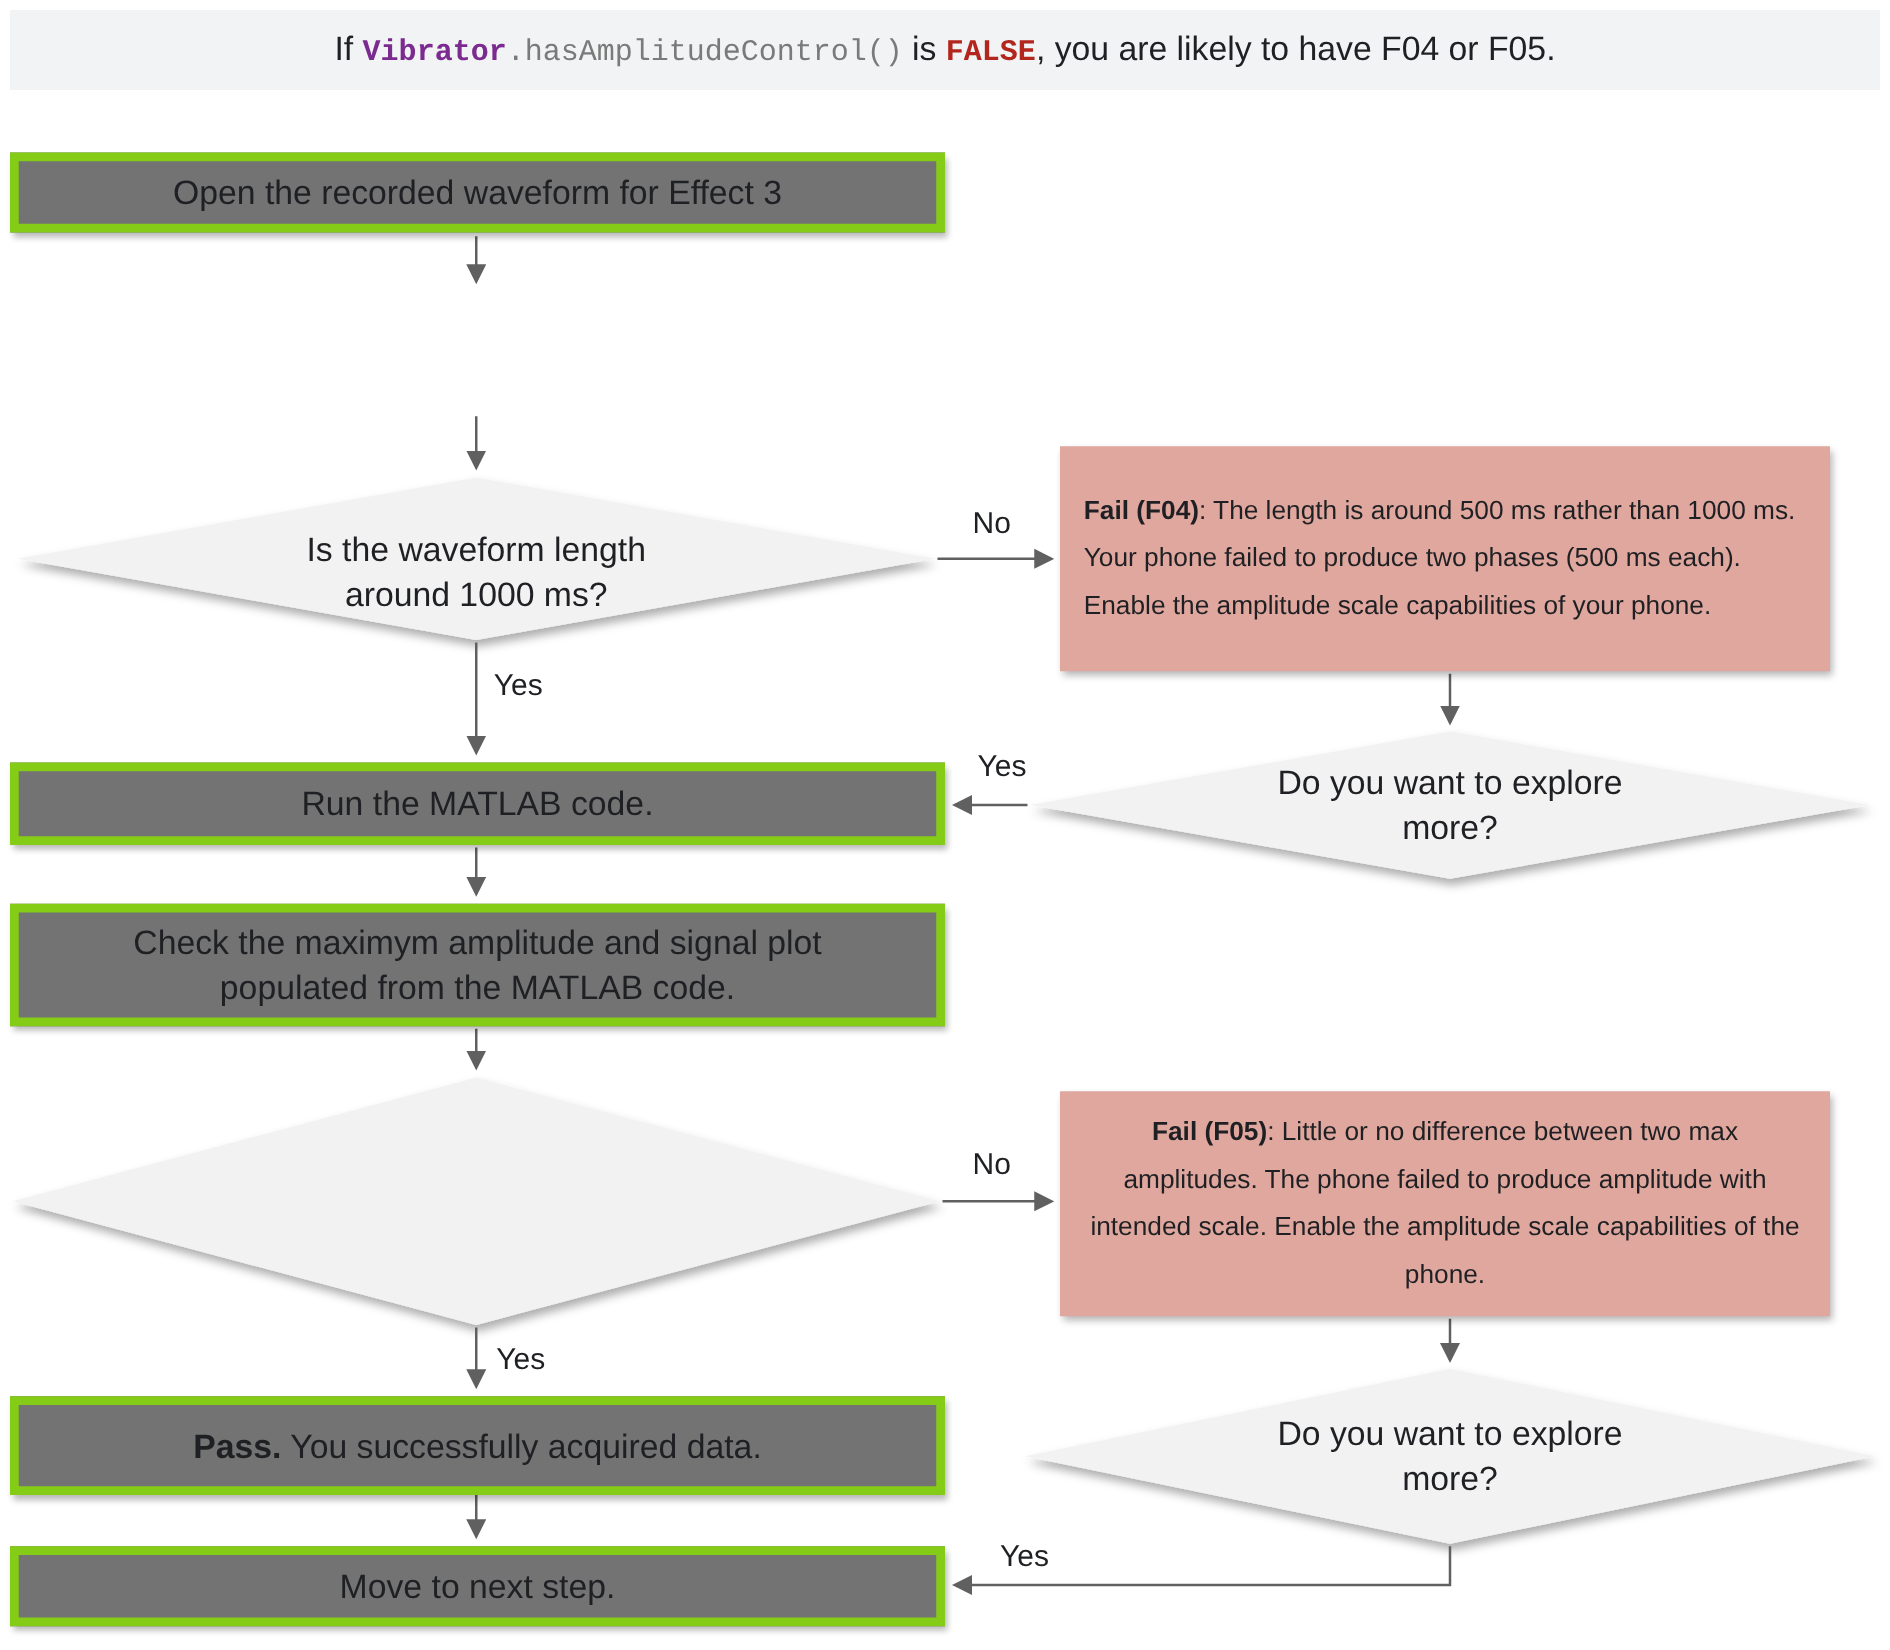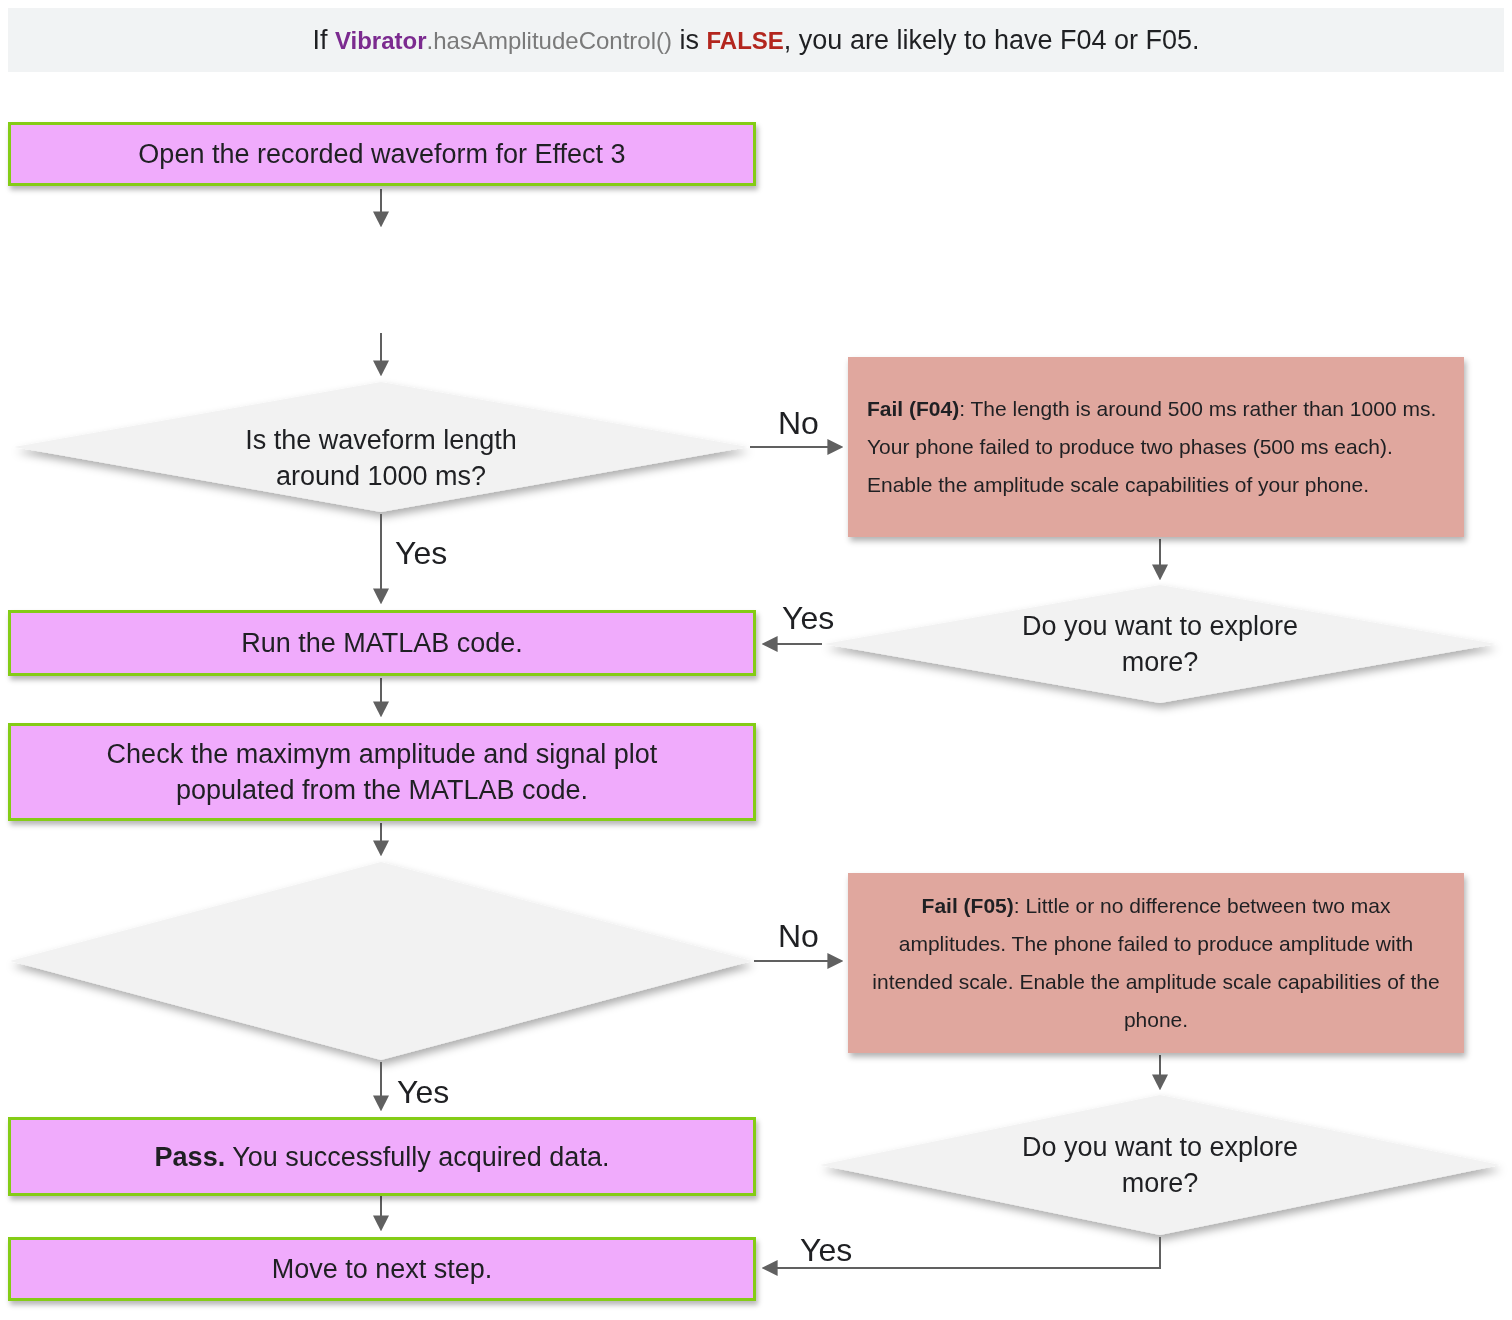--- a/index.html
+++ b/index.html
@@ -11,50 +11,50 @@
   html,body{margin:0;padding:0;background:#ffffff;}
   body{font-family:"Liberation Sans",sans-serif;color:var(--text,#1f2023);}
   .canvas{position:relative;width:1512px;height:1320px;background:#ffffff;overflow:hidden;}
 
   .banner{
     position:absolute;left:8px;top:8px;width:1496px;height:64px;
     background:var(--banner-bg,#f1f3f4);
     display:flex;align-items:center;justify-content:center;
     font-size:27px;white-space:pre;
   }
-  .code{font-family:Liberation Sans, sans-serif;font-size:24px;}
+  .code{font-family:Liberation Mono, monospace;font-size:24px;}
   .code.purple{color:var(--code-class,#7b2a8f);font-weight:bold;}
   .code.gray{color:var(--code-gray,#7a7a7a);}
   .code.red{color:var(--false-red,#b3261e);font-weight:bold;}
 
   .layer{position:absolute;left:0;top:0;width:1512px;height:1320px;z-index:1;}
 
   .box{
-    position:absolute;background:#f0abfc;border:3px solid #84cc16;
+    position:absolute;background:#737373;border:7px solid #84cc16;
     box-shadow:2px 4px 5px rgba(0,0,0,0.28);
     display:flex;align-items:center;justify-content:center;text-align:center;
     font-size:27px;line-height:36px;z-index:2;
   }
   .box .inner{display:inline-block;}
 
   .fail-box{
     position:absolute;background:var(--fail-bg,#e0a79e);
     box-shadow:2px 4px 6px rgba(0,0,0,0.3);
     display:flex;align-items:center;text-align:left;
     font-size:21px;line-height:38px;padding:10px 19px;z-index:2;
   }
 
   .dtext{
     position:absolute;display:flex;align-items:center;justify-content:center;
     text-align:center;font-size:26px;line-height:36px;z-index:2;
   }
   .dtext .inner{display:inline-block;}
 
   .lbl{
-    position:absolute;font-size:32px;z-index:2;white-space:nowrap;
+    position:absolute;font-size:24px;z-index:2;white-space:nowrap;
   }
   b{font-weight:bold;}
 </style>
 </head>
 <body>
 
 <div class="canvas">
 
   <div class="banner">
     <span><span>If </span><span class="code purple">Vibrator</span><span class="code gray">.hasAmplitudeControl()</span><span> is </span><span class="code red">FALSE</span><span>, you are likely to have F04 or F05.</span></span>

